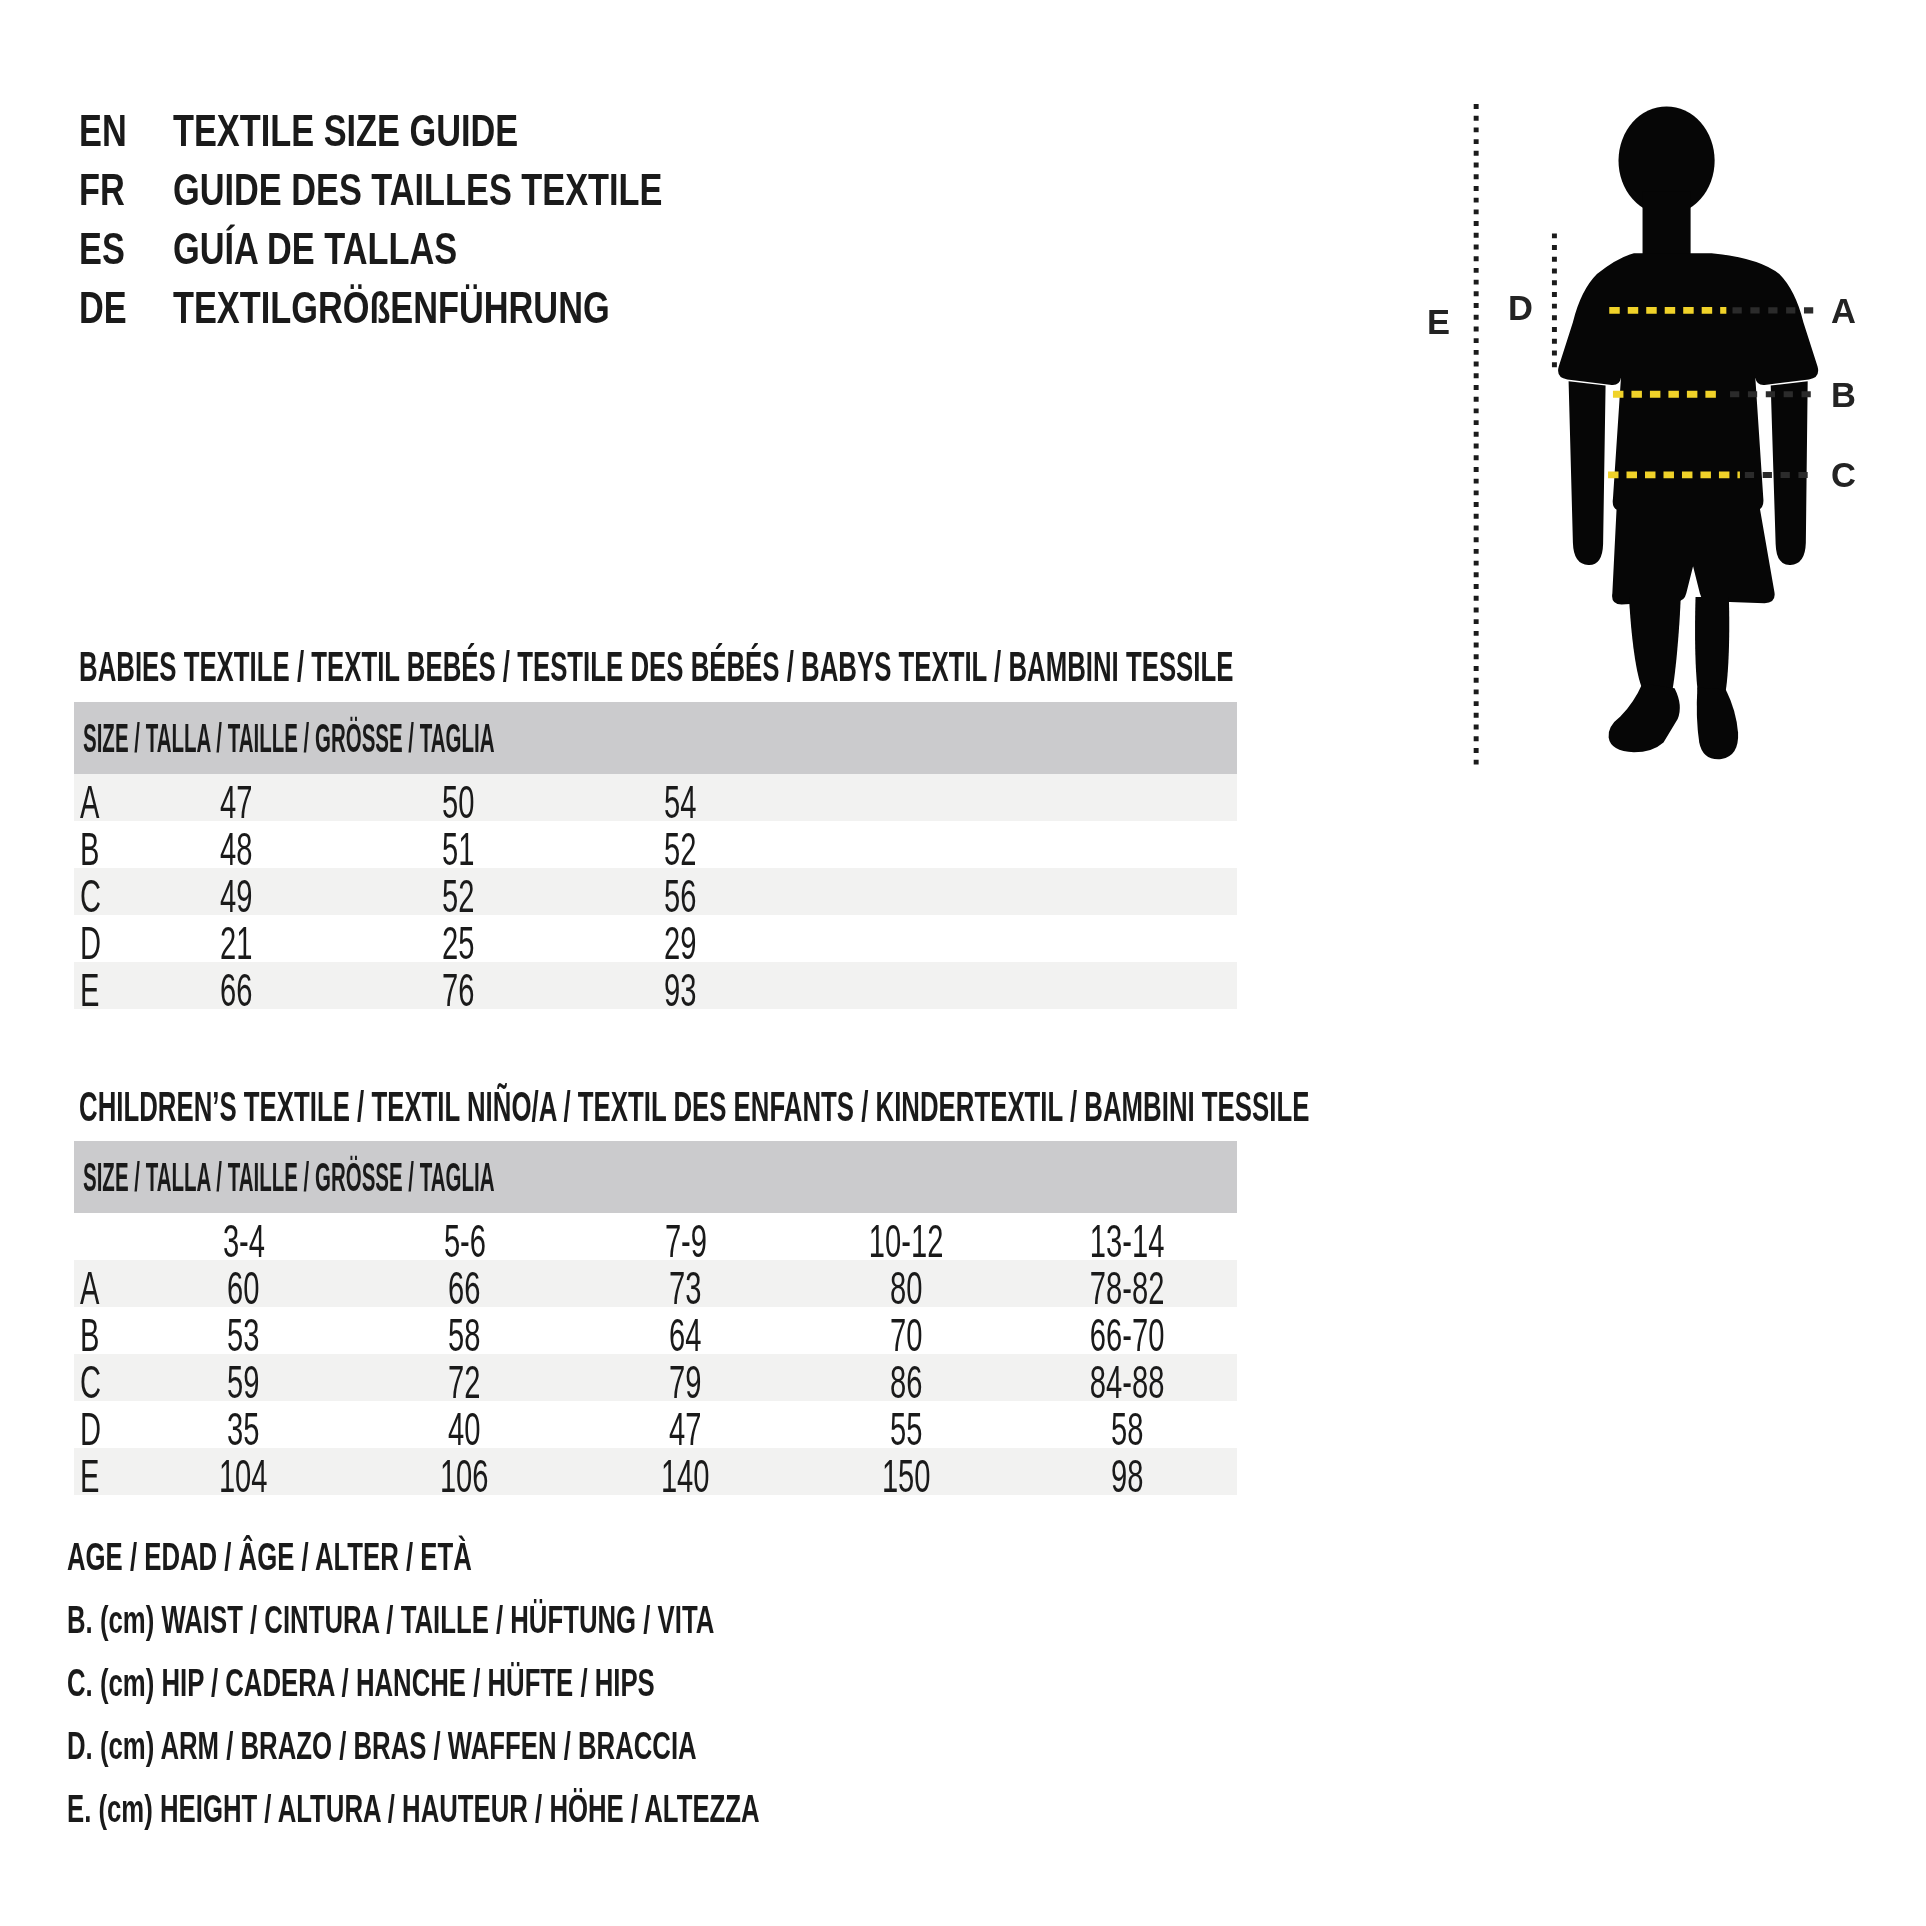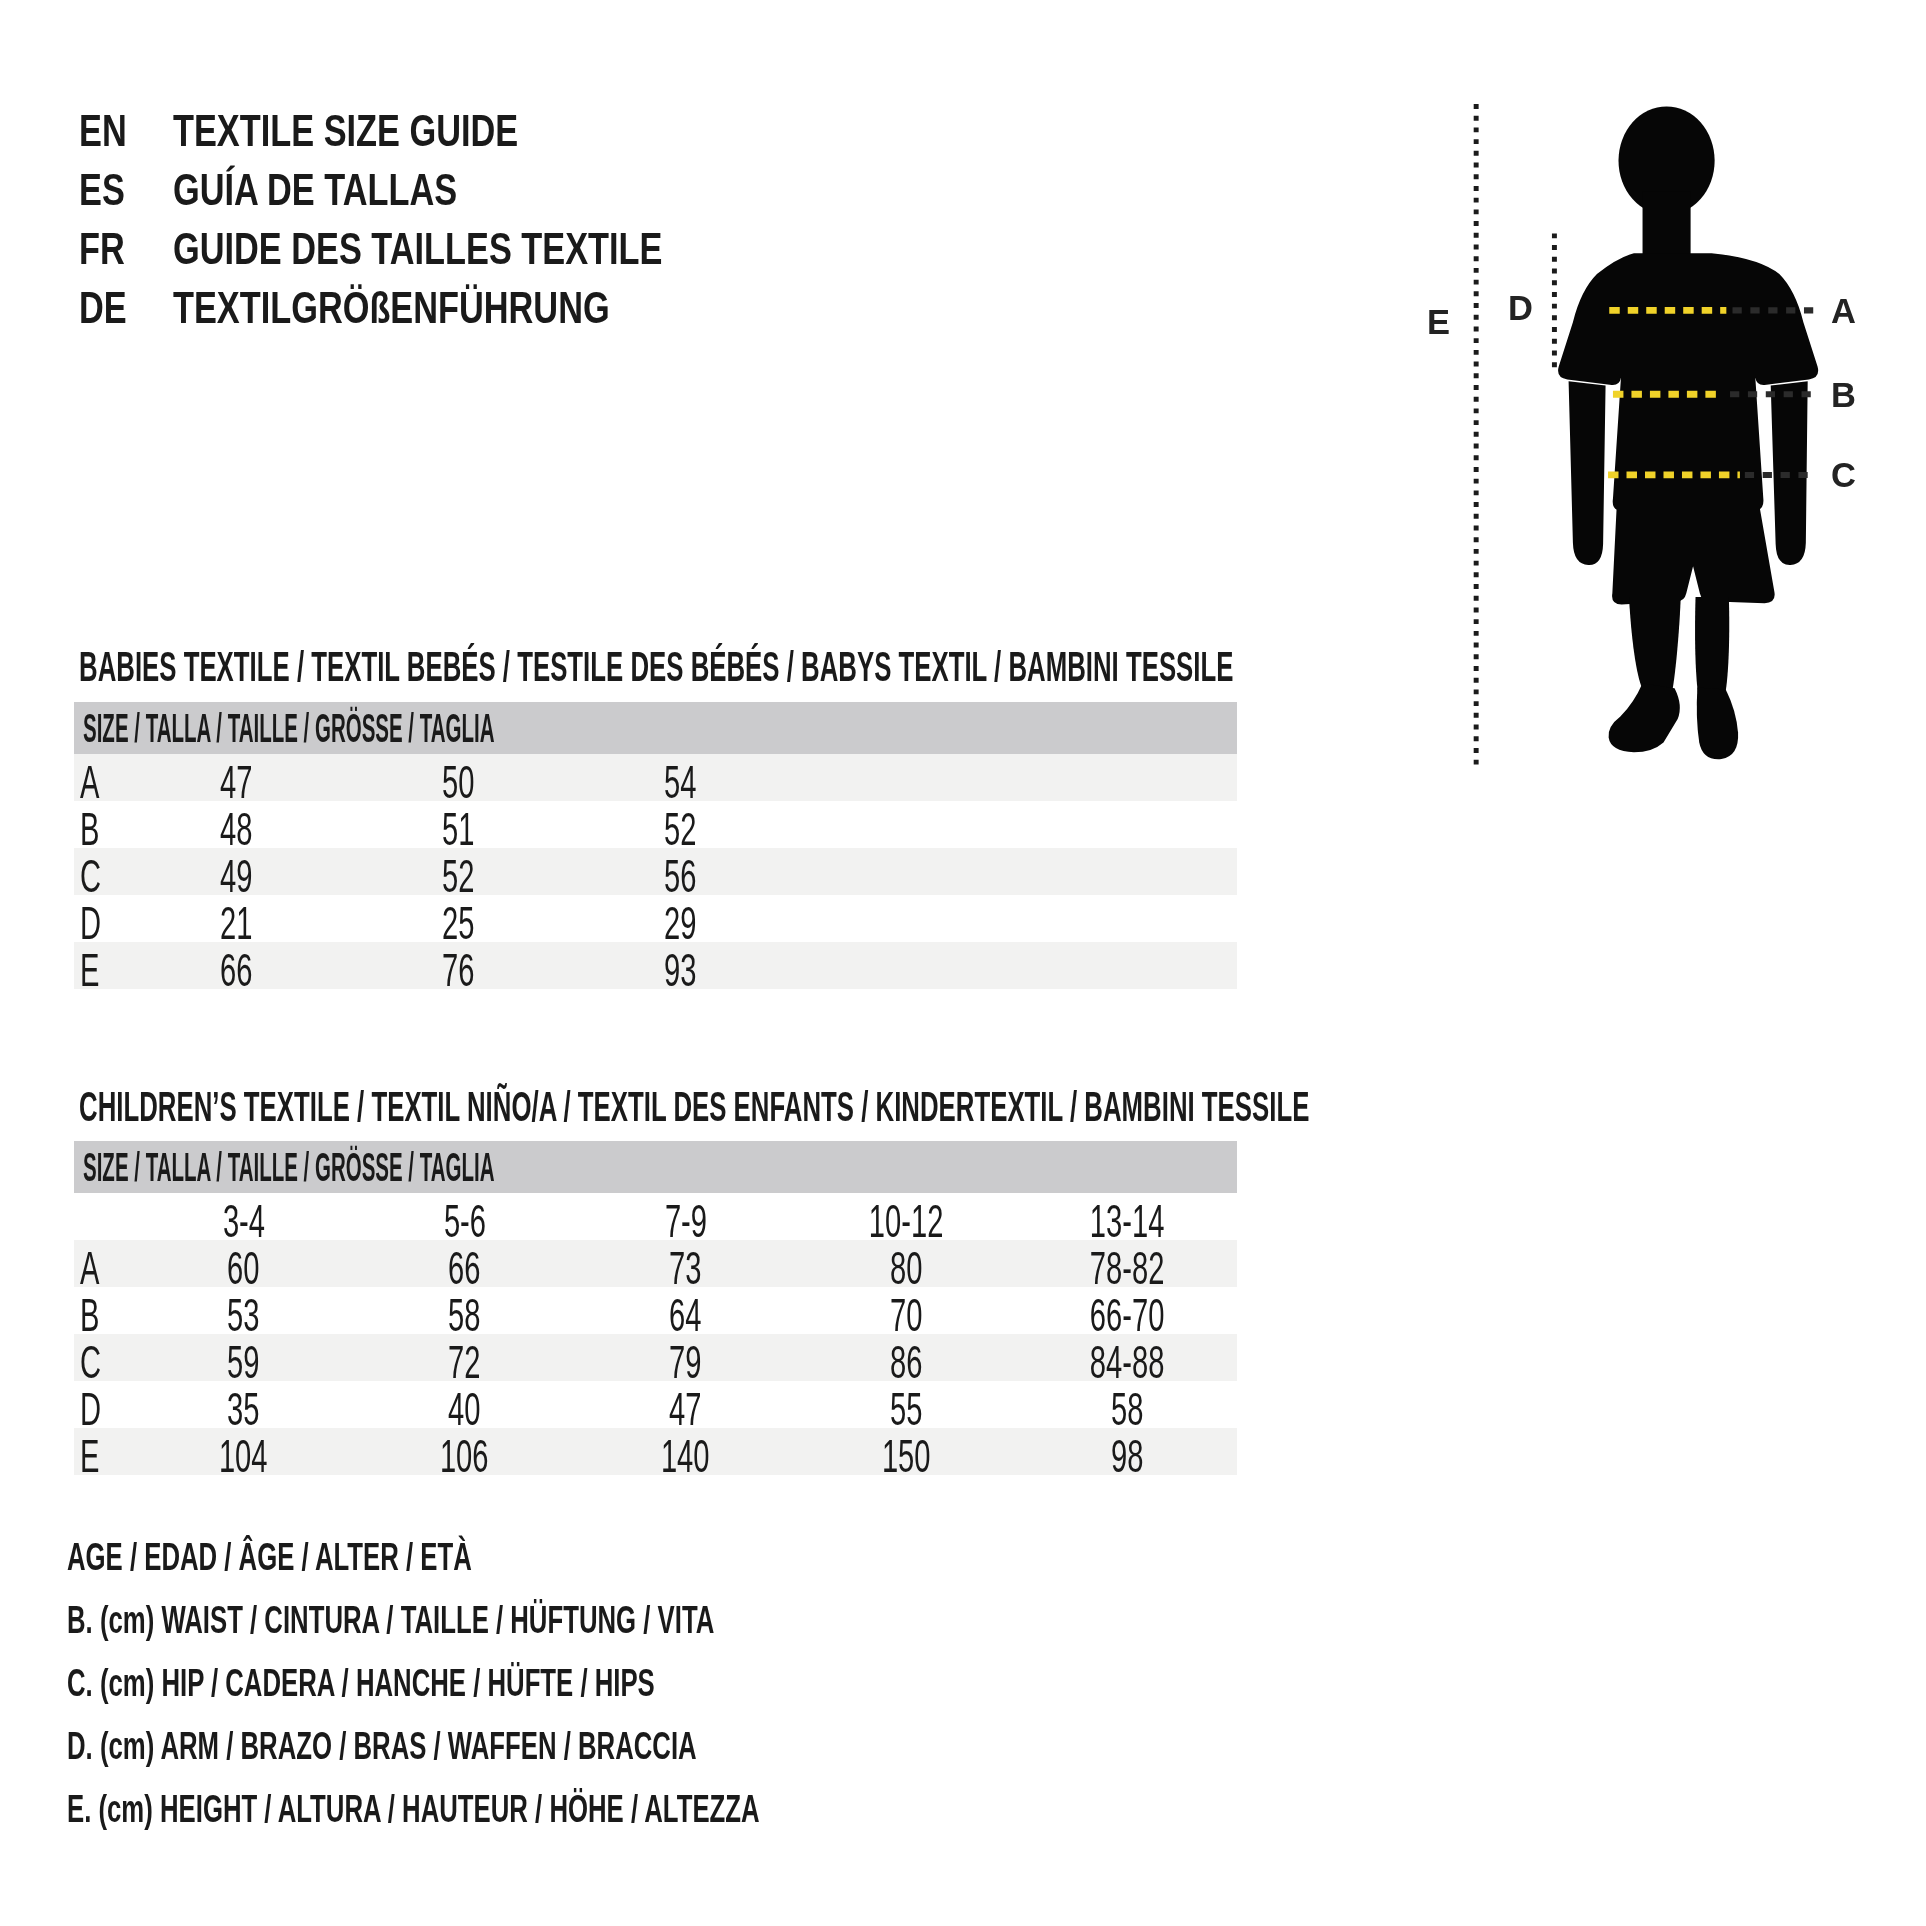--- a/index.html
+++ b/index.html
@@ -21,21 +21,21 @@
 
   .sec-title { position:absolute; left:79px; line-height:59px; }
   .heading-text { font-size:43px; font-weight:700; transform:scaleX(0.60); }
   .babies-title { top:637px; }
   .children-title { top:1077px; }
 
   .tablewrap { position:absolute; left:74px; width:1163px; }
   .babies-table { top:702px; }
   .children-table { top:1141px; }
 
-  .bar { height:52px; background:#cbcbcd; display:flex; align-items:center; padding-left:8.6px; box-sizing:border-box; }
+  .bar { height:72px; background:#cbcbcd; display:flex; align-items:center; padding-left:8.6px; box-sizing:border-box; }
   .bar-text { font-size:41px; font-weight:700; transform:scaleX(0.50); }
 
   .trow { height:47px; display:grid; align-items:center; }
   .babies-grid   { grid-template-columns:51px 222px 222px 222px; }
   .children-grid { grid-template-columns:59px 221px 221px 221px 221px 221px; }
   .stripe { background:#f2f2f1; }
   .lblcell { padding-left:6.2px; }
   .ccell { text-align:center; }
   .cell-text { font-size:47px; font-weight:400; transform:scaleX(0.62); }
 
@@ -49,26 +49,26 @@
 <body>
 
 <div class="page">
 
   <div class="lang-block">
     <div class="lang-row">
       <span class="lang-code"><span class="cx lang-text">EN</span></span>
       <span class="cx lang-text">TEXTILE SIZE GUIDE</span>
     </div>
     <div class="lang-row">
+      <span class="lang-code"><span class="cx lang-text">FR</span></span>
+      <span class="cx lang-text">GUIDE DES TAILLES TEXTILE</span>
+    </div>
+    <div class="lang-row">
       <span class="lang-code"><span class="cx lang-text">ES</span></span>
       <span class="cx lang-text">GUÍA DE TALLAS</span>
-    </div>
-    <div class="lang-row">
-      <span class="lang-code"><span class="cx lang-text">FR</span></span>
-      <span class="cx lang-text">GUIDE DES TAILLES TEXTILE</span>
     </div>
     <div class="lang-row">
       <span class="lang-code"><span class="cx lang-text">DE</span></span>
       <span class="cx lang-text">TEXTILGRÖßENFÜHRUNG</span>
     </div>
   </div>
 
   <svg class="figure" viewBox="0 0 826 1100">
 
     <g fill="#060606">

